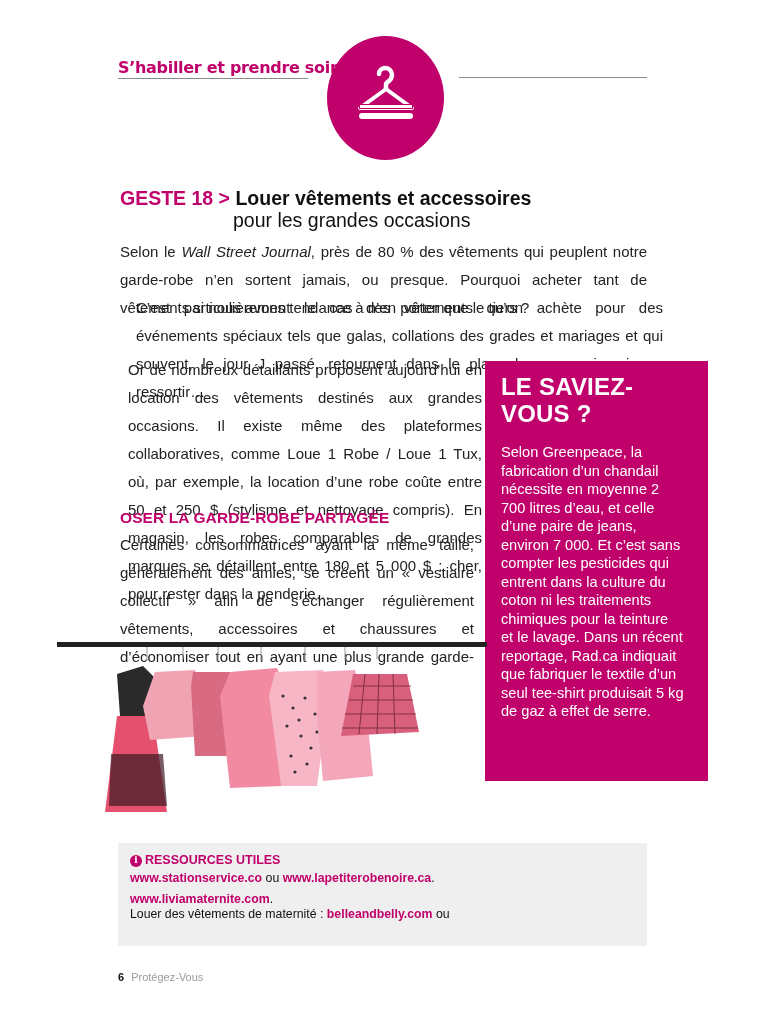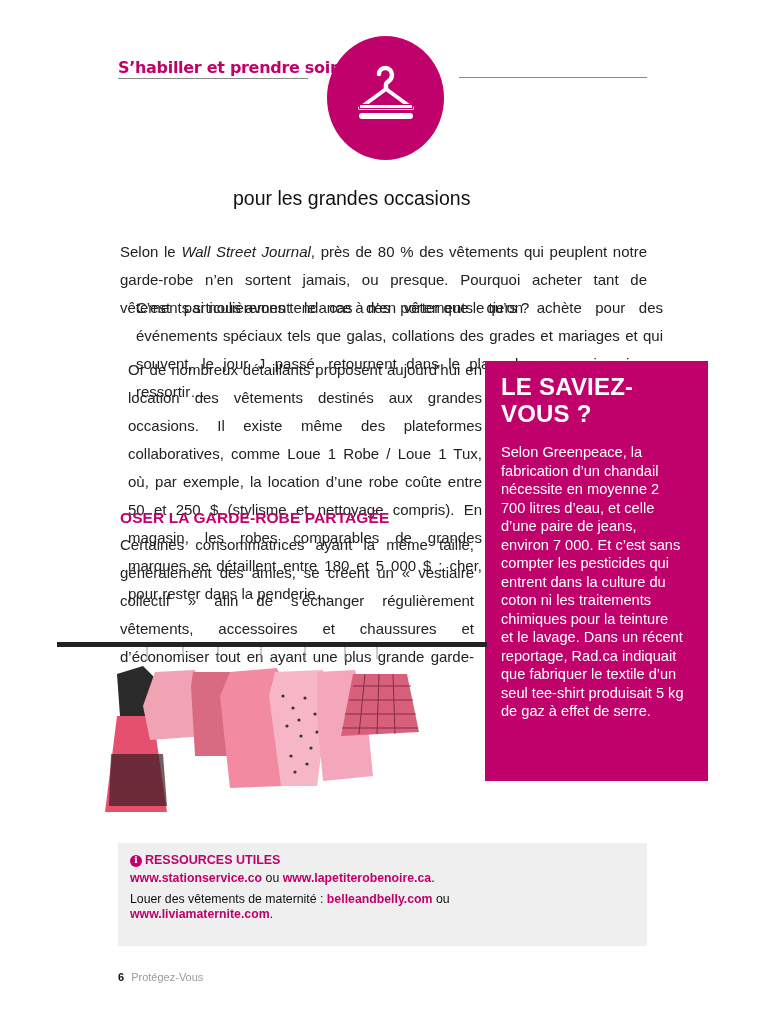--- a/index.html
+++ b/index.html
@@ -78,20 +78,24 @@
   <svg width="70" height="70" viewBox="0 0 70 70">
     <path d="M35 26 L35 21 C35 19 41 18 41 12 C41 8 38 5 34.5 5 C31 5 28 7.5 28 11" fill="none" stroke="#fff" stroke-width="4.5" stroke-linecap="round"></path>
     <path d="M35 26 L9 45 L61 45 Z" fill="none" stroke="#fff" stroke-width="4" stroke-linejoin="round"></path>
     <rect x="8" y="41" width="54" height="5" fill="#c0006b"></rect>
     <rect x="9" y="42" width="52" height="3" fill="#fff"></rect>
     <rect x="8" y="50" width="54" height="6" rx="3" fill="#fff"></rect>
   </svg>
 </div>
 
 <div class="title-wrap">
+  <div class="title-line">
+    <span class="title-prefix">GESTE 18 &gt;</span>
+    <span>Louer vêtements et accessoires</span>
+  </div>
   <div class="title-line2">pour les grandes occasions</div>
 </div>
 
 <p class="para p1"><span>Selon le </span><em>Wall Street Journal</em><span>, près de 80 % des vêtements qui peuplent notre garde-robe n’en sortent jamais, ou presque. Pourquoi acheter tant de vêtements si nous avons tendance à n’en porter que le tiers ?</span></p>
 
 <p class="para p2">C’est particulièrement le cas des vêtements qu’on achète pour des événements spéciaux tels que galas, collations des grades et mariages et qui souvent, le jour J passé, retournent dans le placard pour ne jamais en ressortir…</p>
 <p class="para p3">Or de nombreux détaillants proposent aujourd’hui en location des vêtements destinés aux grandes occasions. Il existe même des plateformes collaboratives, comme Loue 1 Robe / Loue 1 Tux, où, par exemple, la location d’une robe coûte entre 50 et 250 $ (stylisme et nettoyage compris). En magasin, les robes comparables de grandes marques se détaillent entre 180 et 5 000 $ : cher, pour rester dans la penderie…</p>
 
 <div class="subhead">OSER LA GARDE-ROBE PARTAGÉE</div>
 <p class="para p4">Certaines consommatrices ayant la même taille, généralement des amies, se créent un « vestiaire collectif » afin de s’échanger régulièrement vêtements, accessoires et chaussures et d’économiser tout en ayant une plus grande garde-robe. Pourquoi pas vous ?</p>
@@ -167,24 +171,24 @@
     <span class="res-info-icon">i</span>
     <span>RESSOURCES UTILES</span>
   </div>
   <div class="res-block">
     <div class="res-line">
       <a class="link">www.stationservice.co</a><span> ou </span><a class="link">www.lapetiterobenoire.ca</a><span>.</span>
     </div>
   </div>
   <div class="res-block">
     <div class="res-line">
-      <span>Louer des vêtements de maternité : </span><a class="link">belleandbelly.com</a><span> ou </span>
+      <a class="link">www.liviamaternite.com</a><span>.</span>
     </div>
     <div class="res-line">
-      <a class="link">www.liviamaternite.com</a><span>.</span>
+      <span>Louer des vêtements de maternité : </span><a class="link">belleandbelly.com</a><span> ou </span>
     </div>
   </div>
 </section>
 
 <footer class="footer">
   <span class="page-num">6</span>
   <span class="pub-name">Protégez-Vous</span>
 </footer>
 
 </body></html>

